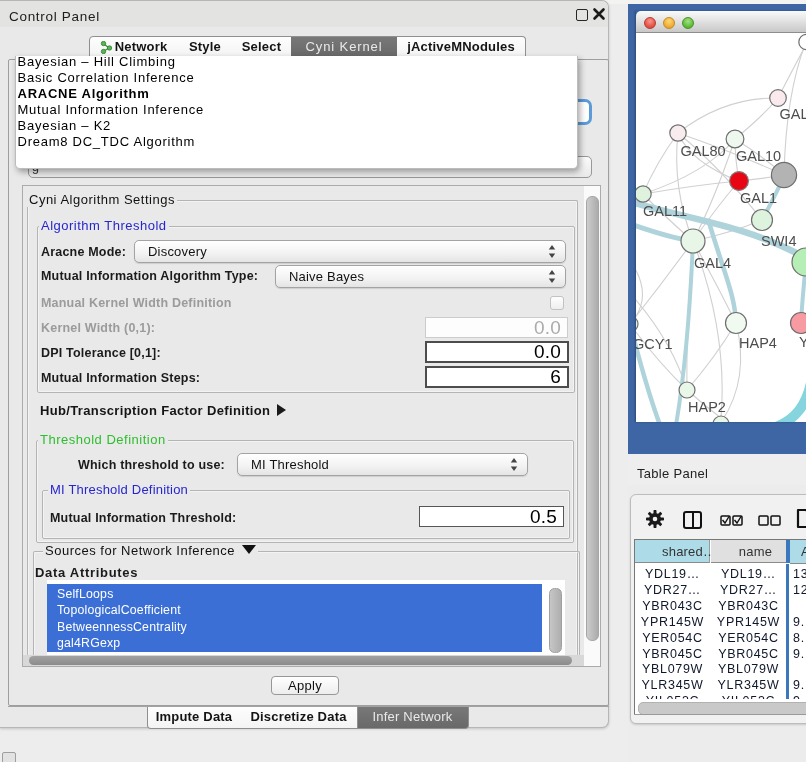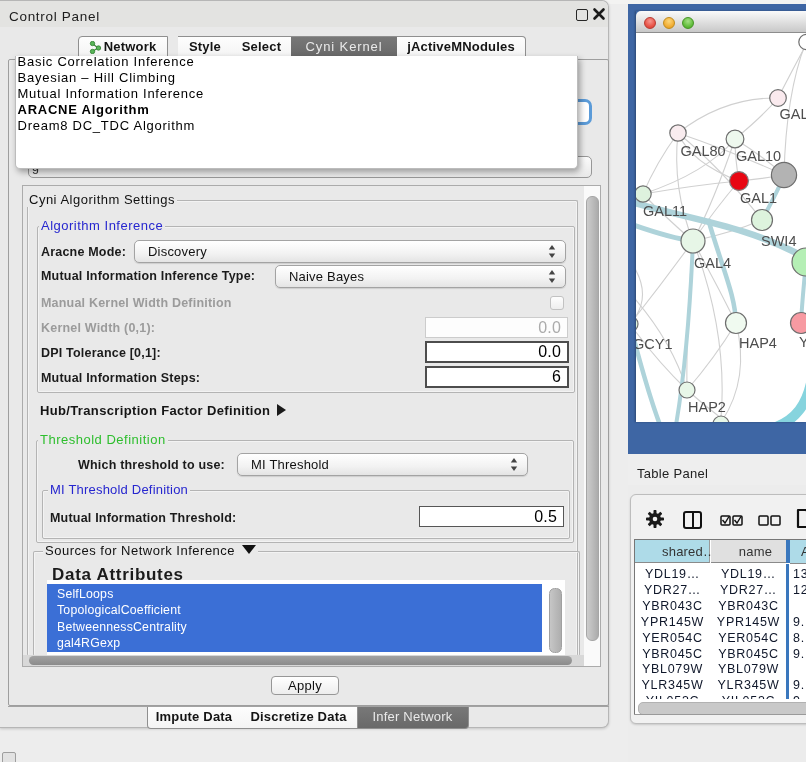--- a/index.html
+++ b/index.html
@@ -5,21 +5,21 @@
   html,body{margin:0;padding:0;}
   body{width:806px;height:762px;position:relative;overflow:hidden;
        font-family:"Liberation Sans",sans-serif;background:#ededed;}
   .abs{position:absolute;}
   .lbl{position:absolute;font-size:12.5px;font-weight:bold;color:#1b1b1b;letter-spacing:0.2px;white-space:nowrap;}
   .glbl{color:#9b9b9b;}
   .combo{position:absolute;height:21px;border:1px solid #a3a3a3;border-radius:5px;
      background:linear-gradient(#ffffff,#f2f2f2 60%,#e4e4e4);box-shadow:0 1px 1px rgba(0,0,0,0.12);
      font-size:13px;color:#111;letter-spacing:0.2px;line-height:21px;padding-left:13px;}
   .carr{position:absolute;right:9px;top:3px;width:8px;height:15px;}
-  .inp{position:absolute;background:#fff;font-size:16px;text-align:right;letter-spacing:0.2px;}
+  .inp{position:absolute;background:#fff;font-size:19px;text-align:right;letter-spacing:0.2px;}
   .grp{position:absolute;border:1px solid #b4b4b4;border-radius:2px;box-shadow:inset 0 0 0 0.5px #fdfdfd;}
   .gt{position:absolute;top:-7px;font-size:13px;letter-spacing:0.5px;background:#e9e9e9;padding:0 2px;white-space:nowrap;line-height:14px;}
   .ddi{height:16px;line-height:16px;font-size:13px;letter-spacing:0.75px;color:#000;padding-left:1.5px;white-space:nowrap;}
   .tab{position:absolute;top:0;height:21px;line-height:20px;text-align:center;font-size:13px;font-weight:600;
        letter-spacing:0.2px;color:#141414;background:linear-gradient(#fdfdfd,#f4f4f4);border:1px solid #8f8f8f;box-sizing:border-box;}
   .seltab{background:linear-gradient(#787878,#696969);color:#e9e9e9;font-weight:400;}
   .trow{position:absolute;font-size:12.5px;color:#0f172a;letter-spacing:0.7px;white-space:nowrap;}
 </style>
 </head>
 <body>
@@ -32,21 +32,21 @@
   <div class="abs" style="left:0;top:0;width:608px;height:26px;background:#e3e3e1;border-radius:0 7px 0 0;"></div>
   <div class="abs" style="left:9px;top:8px;font-size:13.5px;color:#1c1c1c;letter-spacing:0.7px;">Control Panel</div>
 
   <div class="abs" style="left:576px;top:8px;width:10px;height:10px;border:1.6px solid #262626;border-radius:2px;"></div>
   <svg class="abs" style="left:592px;top:6px;" width="14" height="14" viewBox="0 0 14 14">
     <path d="M2.5 2.5 L11.5 11.5 M11.5 2.5 L2.5 11.5" stroke="#1a1a1a" stroke-width="2.6" stroke-linecap="round"></path>
   </svg>
 </div>
 
 <div class="abs" style="left:0;top:36px;width:609px;height:22px;">
-  <div class="tab" style="left:78px;width:90px;border-radius:4px 0 0 0;">
+  <div class="tab" style="left:89px;width:90px;border-radius:4px 0 0 0;">
      <svg style="position:absolute;left:10px;top:4px;" width="13" height="13" viewBox="0 0 13 13">
        <line x1="4" y1="3" x2="9" y2="7" stroke="#3c8a3c" stroke-width="1.2"></line>
        <line x1="4" y1="10" x2="9" y2="7" stroke="#3c8a3c" stroke-width="1.2"></line>
        <circle cx="3.5" cy="2.5" r="2.2" fill="#58b558" stroke="#2e7d2e" stroke-width="0.8"></circle>
        <circle cx="3.5" cy="10.5" r="2.2" fill="#58b558" stroke="#2e7d2e" stroke-width="0.8"></circle>
        <circle cx="9.5" cy="7" r="2.2" fill="#58b558" stroke="#2e7d2e" stroke-width="0.8"></circle>
      </svg>
      <span style="margin-left:14px;">Network</span>
   </div>
   <div class="tab" style="left:178px;width:55px;border-left:none;">Style</div>
@@ -60,30 +60,30 @@
 <div class="abs" style="left:540px;top:99px;width:52px;height:26px;border:3px solid #5b9bd8;border-radius:7px;background:#fff;box-sizing:border-box;"></div>
 <div class="abs" style="left:28px;top:156px;width:564px;height:22px;border:1px solid #979797;border-radius:5px;background:linear-gradient(#fbfbfb,#e8e8e8);box-sizing:border-box;"></div>
 <div class="abs" style="left:32px;top:160px;width:10px;height:17px;overflow:hidden;font-size:12.5px;color:#333;">g</div>
 
 <div class="abs" style="left:22px;top:185px;width:579px;height:482px;border:1px solid #ababab;background:#e9e9e9;box-sizing:border-box;"></div>
 
 <div class="grp" style="left:27px;top:200px;width:549px;height:455px;border-bottom:none;"></div>
 <div class="gt" style="left:27px;top:193px;color:#111;">Cyni Algorithm Settings</div>
 
 <div class="grp" style="left:37px;top:226px;width:536px;height:165px;"></div>
-<div class="gt" style="left:39px;top:219px;color:#2626cf;">Algorithm Inference</div>
+<div class="gt" style="left:39px;top:219px;color:#2626cf;">Algorithm Threshold</div>
 
 <div class="lbl" style="left:41px;top:245px;">Aracne Mode:</div>
 <div class="combo" style="left:134px;top:240px;width:417px;">Discovery
   <svg class="carr" viewBox="0 0 8 15">
       <path d="M4 1 L7.2 5.5 H0.8 Z" fill="#444"></path>
       <path d="M4 14 L0.8 9.5 H7.2 Z" fill="#444"></path>
     </svg>
 </div>
-<div class="lbl" style="left:41px;top:269px;">Mutual Information Inference Type:</div>
+<div class="lbl" style="left:41px;top:269px;">Mutual Information Algorithm Type:</div>
 <div class="combo" style="left:275px;top:265px;width:276px;">Naive Bayes
   <svg class="carr" viewBox="0 0 8 15">
       <path d="M4 1 L7.2 5.5 H0.8 Z" fill="#444"></path>
       <path d="M4 14 L0.8 9.5 H7.2 Z" fill="#444"></path>
     </svg>
 </div>
 <div class="lbl glbl" style="left:41px;top:296px;">Manual Kernel Width Definition</div>
 <div class="abs" style="left:550px;top:296px;width:12px;height:12px;border:1px solid #c2c2c2;border-radius:3px;background:linear-gradient(#fefefe,#eeeeee);"></div>
 <div class="lbl glbl" style="left:41px;top:321px;">Kernel Width (0,1):</div>
 <div class="inp" style="left:425px;top:317px;width:135px;height:19px;border:1px solid #cccccc;color:#ababab;line-height:19px;padding-right:6px;background:#fdfdfd;">0.0</div>
@@ -106,21 +106,21 @@
     </svg>
 </div>
 
 <div class="grp" style="left:42px;top:490px;width:526px;height:47px;"></div>
 <div class="gt" style="left:48px;top:483px;color:#2626cf;letter-spacing:0.2px;">MI Threshold Definition</div>
 <div class="lbl" style="left:50px;top:511px;">Mutual Information Threshold:</div>
 <div class="inp" style="left:419px;top:506px;width:137px;height:19px;border:1.5px solid #565656;color:#000;line-height:19px;padding-right:6px;">0.5</div>
 
 <div class="grp" style="left:33px;top:551px;width:545px;height:104px;border-bottom:none;"></div>
 <div class="gt" style="left:43px;top:544px;color:#111;">Sources for Network Inference <span style="display:inline-block;width:0;height:0;border-top:9px solid #111;border-left:7px solid transparent;border-right:7px solid transparent;vertical-align:1px;margin-left:3px;"></span></div>
-<div class="lbl" style="left:52px;top:565px;font-size:17px;letter-spacing:0.7px;">Data Attributes</div>
+<div class="lbl" style="left:35px;top:565px;font-size:13px;letter-spacing:0.7px;">Data Attributes</div>
 <div class="abs" style="left:47px;top:580px;width:518px;height:75px;background:#fff;"></div>
 <div class="abs" style="left:47px;top:584px;width:495px;height:68px;background:#3b6fd6;"></div>
 <div class="abs" style="left:57px;top:586px;font-size:12.3px;color:#fff;letter-spacing:0.2px;line-height:16.3px;">SelfLoops<br>TopologicalCoefficient<br>BetweennessCentrality<br>gal4RGexp</div>
 <div class="abs" style="left:549px;top:588px;width:11px;height:63px;border-radius:5.5px;background:linear-gradient(90deg,#c6c6c6,#aeaeae);border:0.5px solid #a0a0a0;"></div>
 
 <div class="abs" style="left:23px;top:655px;width:561px;height:11px;background:#d8d8d8;"></div>
 <div class="abs" style="left:29px;top:656px;width:543px;height:9px;border-radius:5px;background:linear-gradient(#a2a2a2,#8b8b8b);"></div>
 
 <div class="abs" style="left:584px;top:186px;width:16px;height:480px;background:#fafafa;"></div>
 <div class="abs" style="left:586px;top:196px;width:11px;height:443px;border-radius:6px;background:linear-gradient(90deg,#cdcdcd,#ababab);border:0.5px solid #a6a6a6;"></div>
@@ -131,24 +131,25 @@
 <div class="abs" style="left:8px;top:706px;width:601px;height:1px;background:#a2a2a2;"></div>
 <div class="abs" style="left:0;top:707px;width:609px;height:23px;">
   <div class="tab" style="left:147px;width:94px;height:22px;border-top:none;border-radius:0 0 0 4px;">Impute Data</div>
   <div class="tab seltab" style="left:357px;width:112px;height:22px;border-top:none;border-left:none;border-radius:0 0 4px 0;">Infer Network</div>
   <div class="tab" style="left:240px;width:118px;height:22px;border-top:none;border-left:none;">Discretize Data</div>
 </div>
 
 <div class="abs" style="left:15px;top:56px;width:561px;height:112px;background:#fff;border:1px solid #bcbcbc;border-top:none;
      border-radius:0 0 5px 5px;box-shadow:2px 3px 6px rgba(0,0,0,0.35);z-index:30;">
   <div style="margin-top:-2px;">
+    <div class="ddi">Bayesian – Hill Climbing</div>
     <div class="ddi">Basic Correlation Inference</div>
-    <div class="ddi">Bayesian – Hill Climbing</div>
+    <div class="ddi" style="font-weight:bold;">ARACNE Algorithm</div>
     <div class="ddi">Mutual Information Inference</div>
-    <div class="ddi" style="font-weight:bold;">ARACNE Algorithm</div>
+    <div class="ddi">Bayesian – K2</div>
     <div class="ddi">Dream8 DC_TDC Algorithm</div>
   </div>
 </div>
 
 <div class="abs" style="left:628px;top:4px;width:178px;height:450px;background:#3e66a4;"></div>
 
 <div class="abs" style="left:636px;top:11px;width:170px;height:411px;box-shadow:-1px 0 2px rgba(0,0,0,0.3);">
   <div class="abs" style="left:0;top:0;width:170px;height:21px;background:linear-gradient(#fafafa,#c8c8c8);
        border-bottom:1px solid #8d8d8d;border-radius:5px 0 0 0;"></div>
   <div class="abs" style="left:7.5px;top:6px;width:10px;height:10px;border-radius:50%;background:radial-gradient(circle at 50% 32%,#f59790,#e85347 62%,#ce3d33);border:0.5px solid #b83a31;"></div>

